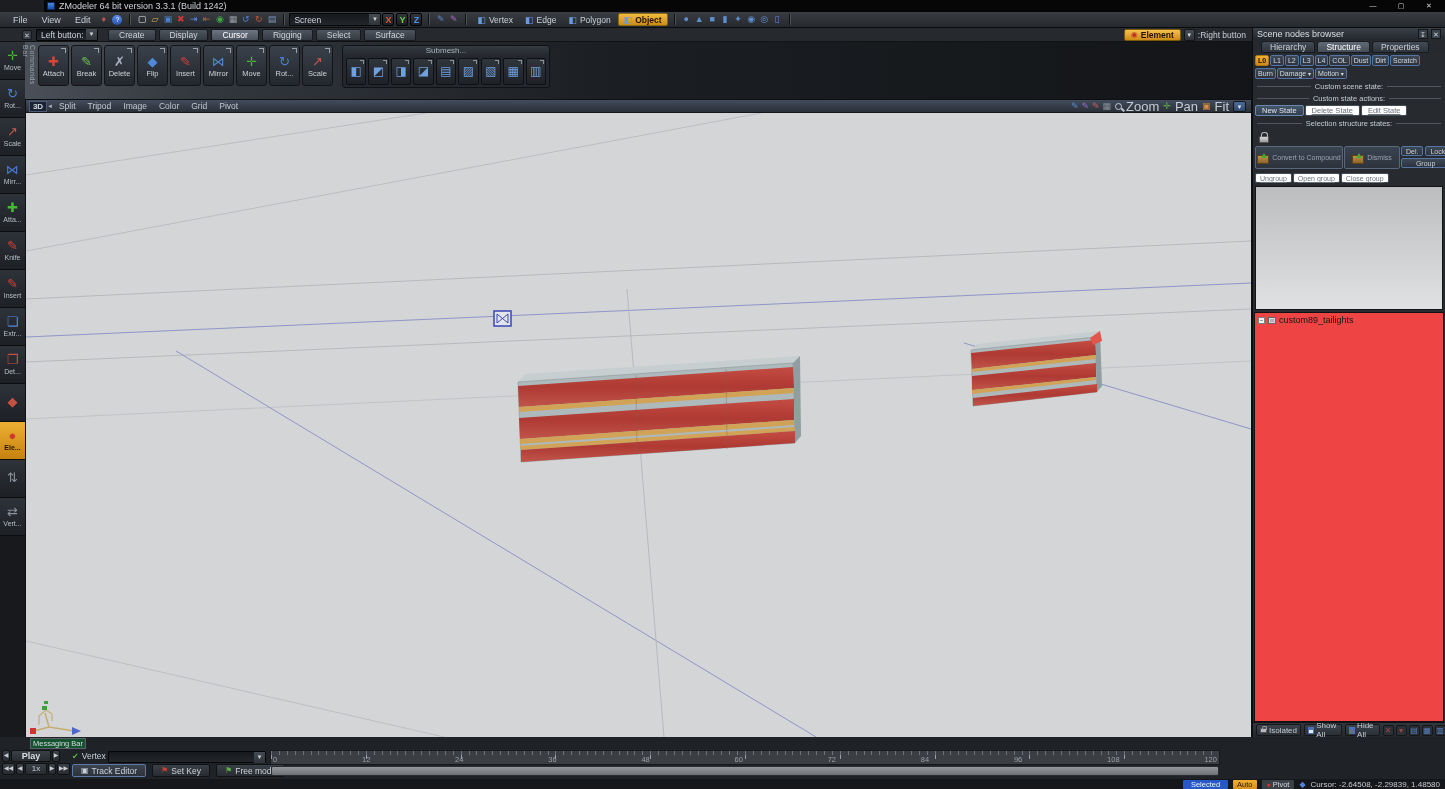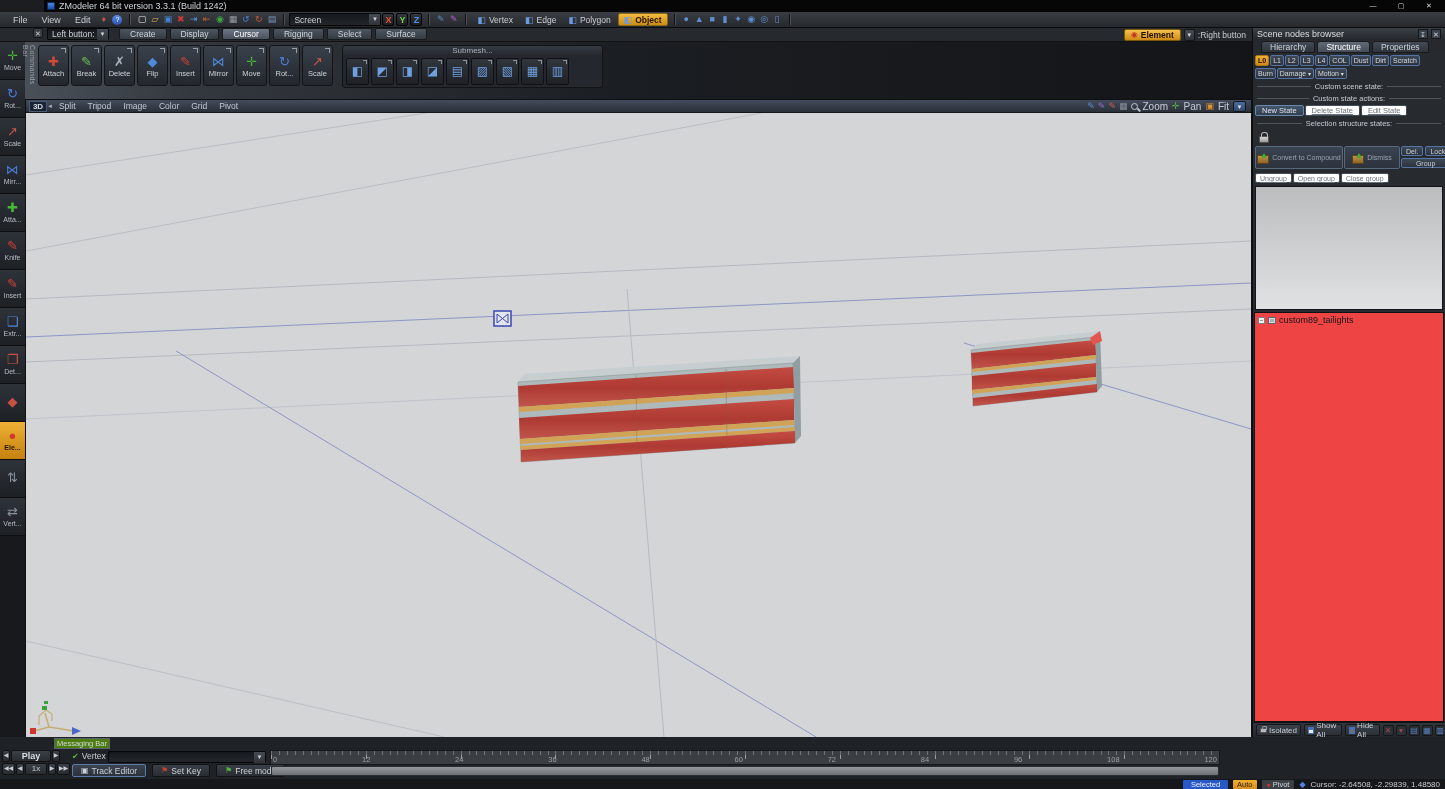--- a/index.html
+++ b/index.html
@@ -35,21 +35,21 @@
   .mode-btn { height:13px; display:flex; align-items:center; gap:3px; padding:0 5px; border-radius:2px;
     margin:0 1px; }
   .mode-btn .cubeicon { color:#6a9ae0; font-size:9px; }
   .mode-btn .lbl { font-size:8.5px; color:#ccd2d8; }
   .mode-btn.active { background:linear-gradient(#f2ba42,#cc8d16); border:1px solid #8a6a10; }
   .mode-btn.active .lbl { color:#241400; font-weight:bold; }
   .shape-icon { width:13px; text-align:center; font-size:9px; color:#5d8ed2; line-height:13px; }
 
   
   #ribbonrow { position:absolute; top:28px; left:0; width:1252px; height:14px; background:#26292d;
-    border-bottom:1px solid #101214; display:flex; padding-left:33px; }
+    border-bottom:1px solid #101214; display:flex; align-items:center; padding-left:22px; }
   .ribbon-close { width:10px; height:10px; background:#3a3f46; border:1px solid #14161a; color:#c8cdd3;
     font-size:7px; line-height:9px; text-align:center; border-radius:2px; margin-right:4px; }
   #leftbtn-combo { width:62px; height:12px; margin-right:10px; }
   .ribbon-tab { height:12px; line-height:11px; font-size:8.5px; color:#d0d5db; padding:0 10px;
     margin-right:3px; border:1px solid #171a1e; border-radius:2px;
     background:linear-gradient(#4d555f,#333a42); }
   .ribbon-tab.active { background:linear-gradient(#6d7683,#4a525d); color:#ffffff; }
   #ribbon-right { margin-left:auto; display:flex; align-items:center; gap:3px; padding-right:6px; }
   #element-btn { height:12px; display:flex; align-items:center; gap:3px; padding:0 6px; border-radius:2px;
     background:linear-gradient(#f6c14e,#cf8c14); border:1px solid #7a5a0a; }
@@ -73,41 +73,41 @@
   .vtitle { position:absolute; left:1px; top:3px; width:10px; font-size:7px; color:#99a1aa;
     writing-mode:vertical-rl; letter-spacing:0.5px; }
   .cmd-row { position:absolute; left:13px; top:3px; display:flex; gap:2px; align-items:flex-start; }
   .cmd-btn { width:31px; height:41px; background:linear-gradient(#3a414b,#23272d); border:1px solid #121418;
     border-radius:3px; display:flex; flex-direction:column; align-items:center; justify-content:center;
     gap:1px; position:relative; }
   .cmd-btn::after { content:""; position:absolute; top:2px; right:2px; width:4px; height:4px;
     border-top:1px solid #98a0aa; border-right:1px solid #98a0aa; }
   .cmd-btn .g { font-size:13px; line-height:15px; }
   .cmd-btn .lbl { font-size:7.5px; color:#ccd2d8; line-height:8px; }
-  #submesh-group { margin-left:7px; width:261px; height:43px; background:#24282e; border:1px solid #101214;
+  #submesh-group { margin-left:7px; width:208px; height:43px; background:#24282e; border:1px solid #101214;
     border-radius:3px; }
   #submesh-title { font-size:8px; color:#aab2bb; text-align:center; height:10px; line-height:10px;
     background:linear-gradient(#343a42,#24282e); border-radius:3px 3px 0 0; }
   #submesh-icons { display:flex; gap:2px; padding:2px 3px; }
   .submesh-btn { width:23px; height:27px; background:linear-gradient(#31363d,#1e2126); border:1px solid #0e1013;
     border-radius:2px; color:#6fa0e0; font-size:12px; line-height:25px; text-align:center; position:relative; }
   .submesh-btn::after { content:""; position:absolute; top:1px; right:1px; width:3px; height:3px;
     border-top:1px solid #8a929c; border-right:1px solid #8a929c; }
 
   
   #viewport { position:absolute; left:25px; top:99px; width:1227px; height:638px; border:1px solid #0e1013; }
   #vp-header { height:13px; background:linear-gradient(#434c5c,#2a3038); border-bottom:1px solid #14161a;
     display:flex; align-items:center; gap:0; padding:0 3px; }
   #vp-view-btn { width:18px; height:11px; background:#1c2330; border:1px solid #4a5a78; color:#d3dbe8;
     font-size:8px; font-weight:bold; line-height:9px; text-align:center; }
   .vp-arrow { font-size:6px; color:#aab2be; }
   .vp-menu-item { font-size:8.5px; color:#c2c8d2; padding:0 6px; }
   #vp-right { margin-left:auto; display:flex; align-items:center; gap:4px; padding-right:2px; }
   .vp-ico { font-size:9px; line-height:11px; }
-  .vp-navlbl { font-size:10px; color:#c6ccd6; }
+  .vp-navlbl { font-size:13px; color:#c6ccd6; }
   .mag { width:7px; height:7px; border:1.5px solid #c3cad4; border-radius:50%; position:relative; }
   .mag::after { content:""; position:absolute; left:5px; top:5px; width:4px; height:1.5px; background:#c3cad4;
     transform:rotate(45deg); }
   #vp-dd { width:13px; height:11px; background:linear-gradient(#4a6a9a,#31496e); border:1px solid #14161a;
     color:#dbe2ec; font-size:6px; line-height:10px; text-align:center; border-radius:2px; }
   #vp-canvas { position:relative; width:100%; height:624px; background:#d4d5d7; }
 
   
   #scene-panel { position:absolute; left:1252px; top:28px; width:193px; height:709px; background:#272a2f;
     border-left:1px solid #0c0d10; display:flex; flex-direction:column; }
@@ -160,22 +160,22 @@
   .mini-lock { width:7px; height:5px; background:#b8bcc2; border:1px solid #555; position:relative; }
   .mini-lock::before { content:""; position:absolute; left:1px; top:-3px; width:3px; height:3px;
     border:1px solid #9a9ea4; border-bottom:none; border-radius:2px 2px 0 0; }
   .win-ico { width:8px; height:7px; background:#e8ecf2; border:1px solid #4a70b8; box-shadow:inset 0 2px 0 #4a70b8; }
   .win-ico.dark { background:#6a7078; }
   .sp-tiny { width:11px; height:11px; font-size:8px; line-height:10px; text-align:center;
     background:#2b3036; border:1px solid #14161a; border-radius:2px; }
 
   
   #bottom-band { position:absolute; top:737px; left:0; right:0; height:42px; background:#1f2226; }
-  #msg-tab { position:absolute; left:30px; top:1px; width:56px; height:11px; background:#4d7c0f;
-    border:1px solid #5a616d; font-size:7.5px; color:#d2d8df; text-align:center; line-height:10px;margin-left:24px; }
+  #msg-tab { position:absolute; left:30px; top:1px; width:56px; height:11px; background:#14532d;
+    border:1px solid #5a616d; font-size:7.5px; color:#d2d8df; text-align:center; line-height:10px; }
   .mini-btn { height:12px; background:linear-gradient(#3a4047,#282c31); border:1px solid #101214;
     border-radius:2px; color:#c6ccd2; font-size:6px; text-align:center; }
   #play-btn { width:40px; font-size:9px; font-weight:bold; color:#d8dde3; }
   #transport-r1 { position:absolute; left:2px; top:13px; display:flex; gap:1px; }
   #transport-r2 { position:absolute; left:2px; top:26px; display:flex; gap:1px; }
   #active-wrap { position:absolute; left:72px; top:14px; display:flex; align-items:center; gap:3px; }
   #active-wrap .chk { color:#58c040; font-size:8px; }
   #active-wrap .lbl { font-size:8.5px; color:#ccd2d8; }
   #anim-combo { position:absolute; left:108px; top:14px; width:158px; height:12px; }
   #editor-row { position:absolute; left:72px; top:27px; display:flex; gap:6px; }

